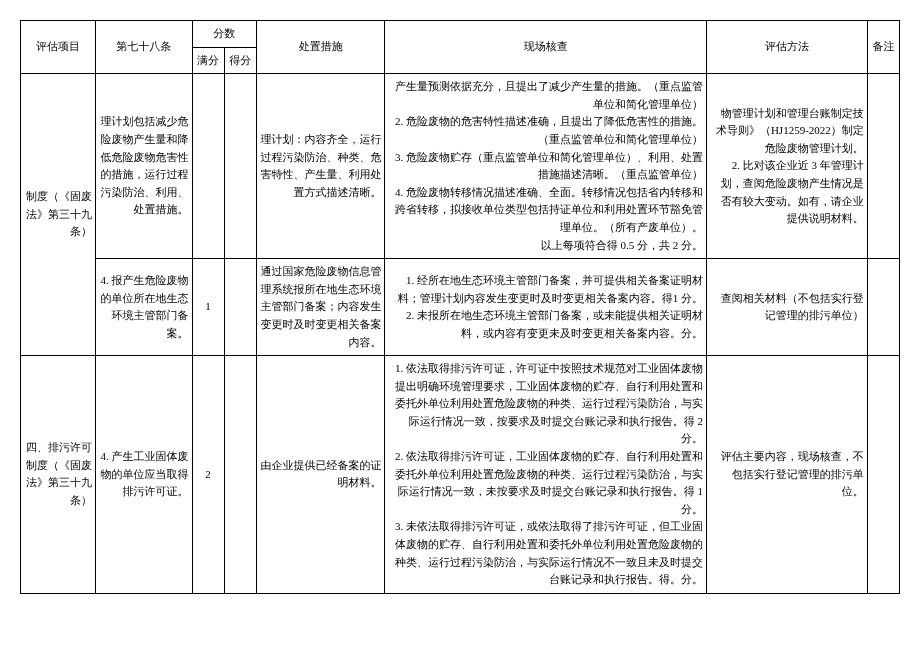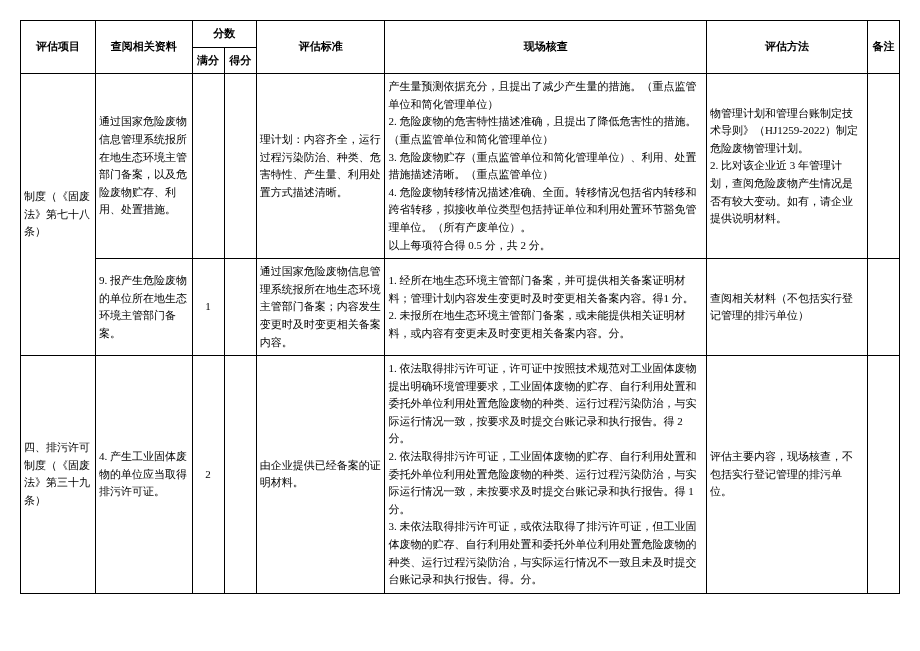--- a/index.html
+++ b/index.html
@@ -19,25 +19,25 @@
       width: 100%;
       table-layout: fixed;
     }
     th, td {
       border: 1px solid #000;
       padding: 4px 3px;
       vertical-align: middle;
       line-height: 1.6;
       word-wrap: break-word;
       word-break: break-all;
-      text-align: left;
+      text-align: right;
     }
     th {
       text-align: center;
-      font-weight: bold;
+      font-weight: normal;
     }
     .center {
       text-align: center;
     }
     .col-project { width: 70px; }
     .col-content { width: 90px; }
     .col-full { width: 30px; }
     .col-got { width: 30px; }
     .col-standard { width: 120px; }
     .col-points { width: 300px; }
@@ -54,45 +54,45 @@
     <col class="col-full">
     <col class="col-got">
     <col class="col-standard">
     <col class="col-points">
     <col class="col-method">
     <col class="col-note">
   </colgroup>
   <thead>
     <tr>
       <th rowspan="2">评估项目</th>
-      <th rowspan="2">查阅相关资料</th>
+      <th rowspan="2">第七十八条</th>
       <th colspan="2">分数</th>
-      <th rowspan="2">评估标准</th>
+      <th rowspan="2">处置措施</th>
       <th rowspan="2">现场核查</th>
       <th rowspan="2">评估方法</th>
       <th rowspan="2">备注</th>
     </tr>
     <tr>
       <th>满分</th>
       <th>得分</th>
     </tr>
   </thead>
   <tbody>
     <tr>
-      <td rowspan="2">制度（《固废法》第七十八条）</td>
-      <td>通过国家危险废物信息管理系统报所在地生态环境主管部门备案，以及危险废物贮存、利用、处置措施。</td>
+      <td rowspan="2">制度（《固废法》第三十九条）</td>
+      <td>理计划包括减少危险废物产生量和降低危险废物危害性的措施，运行过程污染防治、利用、处置措施。</td>
       <td class="center"></td>
       <td class="center"></td>
       <td>理计划：内容齐全，运行过程污染防治、种类、危害特性、产生量、利用处置方式描述清晰。</td>
       <td>产生量预测依据充分，且提出了减少产生量的措施。（重点监管单位和简化管理单位）<br>2. 危险废物的危害特性描述准确，且提出了降低危害性的措施。（重点监管单位和简化管理单位）<br>3. 危险废物贮存（重点监管单位和简化管理单位）、利用、处置措施描述清晰。（重点监管单位）<br>4. 危险废物转移情况描述准确、全面。转移情况包括省内转移和跨省转移，拟接收单位类型包括持证单位和利用处置环节豁免管理单位。（所有产废单位）。<br>以上每项符合得 0.5 分，共 2 分。</td>
       <td>物管理计划和管理台账制定技术导则》（HJ1259-2022）制定危险废物管理计划。<br>2. 比对该企业近 3 年管理计划，查阅危险废物产生情况是否有较大变动。如有，请企业提供说明材料。</td>
       <td></td>
     </tr>
     <tr>
-      <td>9. 报产生危险废物的单位所在地生态环境主管部门备案。</td>
+      <td>4. 报产生危险废物的单位所在地生态环境主管部门备案。</td>
       <td class="center">1</td>
       <td class="center"></td>
       <td>通过国家危险废物信息管理系统报所在地生态环境主管部门备案；内容发生变更时及时变更相关备案内容。</td>
       <td>1. 经所在地生态环境主管部门备案，并可提供相关备案证明材料；管理计划内容发生变更时及时变更相关备案内容。得1 分。<br>2. 未报所在地生态环境主管部门备案，或未能提供相关证明材料，或内容有变更未及时变更相关备案内容。分。</td>
       <td>查阅相关材料（不包括实行登记管理的排污单位）</td>
       <td></td>
     </tr>
     <tr>
       <td>四、排污许可制度（《固废法》第三十九条）</td>
       <td>4. 产生工业固体废物的单位应当取得排污许可证。</td>

